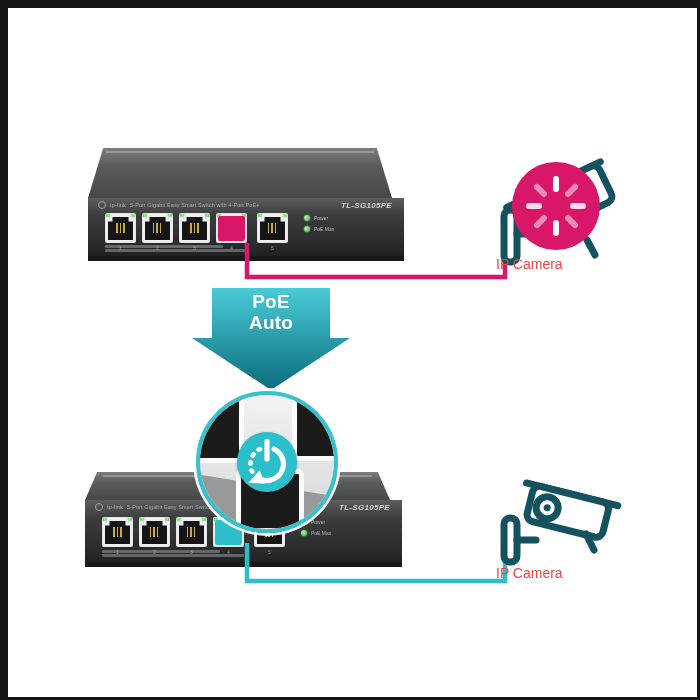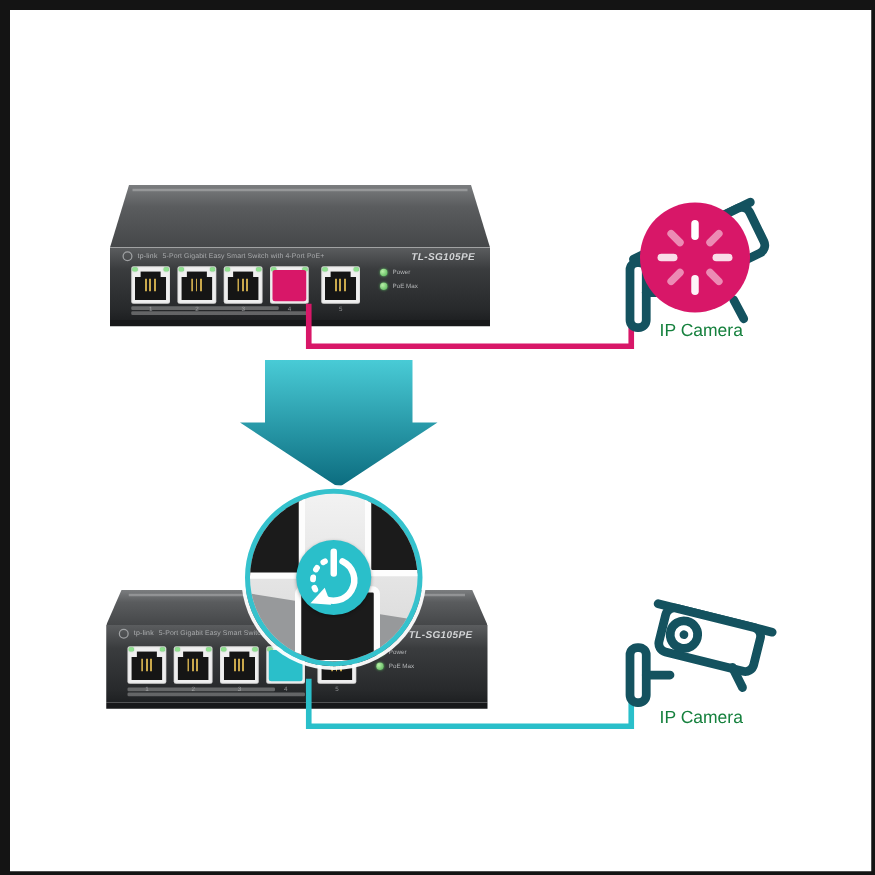--- a/index.html
+++ b/index.html
@@ -4,21 +4,21 @@
 <style>
   html,body{margin:0;padding:0;background:#fff;}
   body{font-family:"Liberation Sans", sans-serif;}
   .stage{position:relative;width:700px;height:700px;background:#ffffff;overflow:hidden;}
   .frame{position:absolute;inset:0;border-style:solid;border-color:#141414;border-width:8px 3px 3px 8px;z-index:20;pointer-events:none;}
 
   
   .switch{position:absolute;z-index:2;}
   .sw-top-face{position:absolute;left:0;width:100%;background:linear-gradient(180deg,#7b7d7f 0%,#5a5c5e 35%,#454749 100%);clip-path:polygon(5% 0,95% 0,100% 100%,0 100%);}
   .sw-top-face::after{content:"";position:absolute;left:6%;right:6%;top:3px;height:2px;background:rgba(255,255,255,.25);}
-  .sw-front{position:absolute;left:0;width:100%;background:linear-gradient(180deg,#5b5d5f 0%,#3a3c3e 30%,#27292b 85%,#1e2022 100%);}
+  .sw-front{position:absolute;left:0;width:100%;background:linear-gradient(180deg,#5b5d5f 0%,#3a3c3e 30%,#27292b 85%,#1e2022 100%);padding-left:12px;}
   .sw-base{position:absolute;left:0;bottom:-5px;width:100%;height:5px;background:#17181a;}
   .sw-header{position:absolute;left:10px;top:2px;right:12px;height:10px;display:flex;align-items:center;gap:4px;}
   .brand-logo{width:6px;height:6px;border:1px solid #9fa1a3;border-radius:50%;flex:0 0 auto;}
   .brand-name{font-size:5.5px;color:#b3b5b7;letter-spacing:.2px;}
   .sw-title{font-size:5.5px;color:#a9abad;white-space:nowrap;letter-spacing:.1px;}
   .sw-model{margin-left:auto;font-size:8px;font-weight:bold;font-style:italic;color:#d2d4d6;letter-spacing:.3px;}
   .ports{position:absolute;left:17px;top:15px;display:flex;gap:6px;}
   .port{width:31px;display:flex;flex-direction:column;align-items:center;}
   .port.last{margin-left:4px;}
   .bezel{position:relative;width:31px;height:30px;background:#efefef;border-radius:2px;box-shadow:inset 0 0 1px #888;}
@@ -45,21 +45,21 @@
   .magnifier{position:absolute;left:196px;top:391px;width:134px;height:134px;border-radius:50%;border:4px solid #35c2cd;box-shadow:0 0 0 3px rgba(255,255,255,.95);background:linear-gradient(180deg,#f2f2f2,#d7d7d7);overflow:hidden;z-index:6;}
   .mag-band{position:absolute;left:-10px;top:92px;width:170px;height:46px;background:#97999b;transform:rotate(9deg);}
   .mag-port{position:absolute;background:#1b1b1b;border:5px solid #fdfdfd;border-radius:6px;}
   .mag-port.tl{left:-16px;top:-4px;width:50px;height:62px;}
   .mag-port.tr{left:92px;top:-10px;width:54px;height:66px;}
   .mag-port.bc{left:36px;top:74px;width:58px;height:54px;}
   .recovery-circle{position:absolute;left:37px;top:37px;width:60px;height:60px;border-radius:50%;background:#2abfca;box-shadow:0 1px 3px rgba(0,0,0,.35);}
 
   
   .camera-svg{position:absolute;z-index:4;}
-  .ip-label{position:absolute;width:130px;text-align:center;font-size:14px;color:#15803d;z-index:4;}
+  .ip-label{position:absolute;width:130px;text-align:left;font-size:14px;color:#ef4444;z-index:4;}
   .cables{position:absolute;left:0;top:0;z-index:3;}
 </style>
 </head>
 <body>
 
 <div class="stage">
   <div class="frame"></div>
 
   <div class="switch" style="left:88px;top:140px;width:304px;height:120px;">
     <div class="sw-top-face" style="top:8px;height:50px;"></div>
@@ -247,20 +247,22 @@
   <svg class="arrow-wrap" viewBox="0 0 162 106">
     <defs>
       <linearGradient id="arrowGrad" x1="0" y1="0" x2="0" y2="1">
         <stop offset="0" stop-color="#49cbd6"></stop>
         <stop offset="1" stop-color="#0b6b7e"></stop>
       </linearGradient>
     </defs>
     <polygon points="22,2 140,2 140,52 160,52 81,104 2,52 22,52" fill="url(#arrowGrad)"></polygon>
   </svg>
   <div class="arrow-text">
+    <div>PoE</div>
+    <div>Auto</div>
   </div>
 
   <div class="magnifier">
     <div class="mag-band"></div>
     <div class="mag-port tl"></div>
     <div class="mag-port tr"></div>
     <div class="mag-port bc"></div>
     <div class="recovery-circle">
       <svg width="60" height="60" viewBox="0 0 58 58">
         <g stroke="#ffffff" fill="none" stroke-linecap="round">

